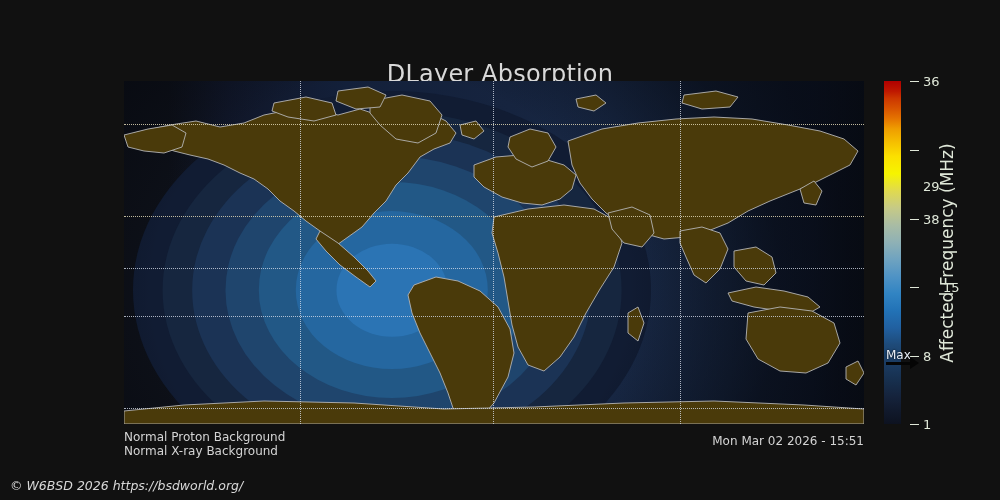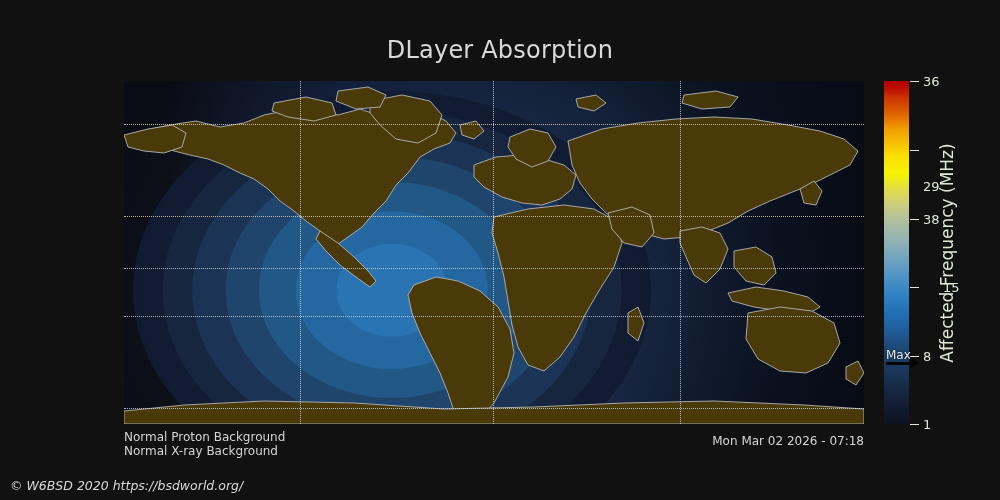--- a/index.html
+++ b/index.html
@@ -6,21 +6,21 @@
   body{
     width:1000px;height:500px;
     background:#111111;
     font-family:"DejaVu Sans","Liberation Sans",sans-serif;
     overflow:hidden;position:relative;
   }
   #root{position:absolute;inset:0;}
 
   
   .title{
-    position:absolute;left:0;right:0;top:36px;
+    position:absolute;left:0;right:0;top:60px;
     text-align:center;
     color:#d9d9d9;
     font-size:24px;
     letter-spacing:.2px;
   }
 
   
   .map-wrap{
     position:absolute;left:124px;top:81px;width:740px;height:343px;
     overflow:hidden;
@@ -73,21 +73,21 @@
   .land-svg path{stroke:#b4b4b4;stroke-width:.9;stroke-linejoin:round;}
 
   
   .grid-v,.grid-h{position:absolute;}
   .grid-v{top:0;bottom:0;width:0;border-left:1px dotted rgba(215,222,235,.78);}
   .grid-h{left:0;right:0;height:0;border-top:1px dotted rgba(215,222,235,.78);}
   .grid-h.tropic{border-top-color:rgba(222,214,180,.85);}
 
   
   .cbar{
-    position:absolute;left:884px;top:81px;width:25px;height:343px;
+    position:absolute;left:884px;top:81px;width:17px;height:343px;
   }
   .cbar-grad{position:absolute;inset:0;}
   .cb-tick{
     position:absolute;left:26px;width:9px;height:0;
     border-top:1.6px solid #dfe7d8;
   }
   .cb-lab{
     position:absolute;left:39px;color:#dfe7d8;font-size:13px;
     transform:translateY(-50%);white-space:nowrap;
   }
@@ -257,16 +257,16 @@
     <div class="arrow"></div>
     <div class="arrowhead"></div>
   </div>
 
   <div class="cb-title">
     <span>Affected Frequency (MHz)</span>
   </div>
 
   <div class="note l2">Normal X-ray Background</div>
   <div class="note l1">Normal Proton Background</div>
-  <div class="stamp">Mon Mar 02 2026 - 07:18</div>
-  <div class="credit">© W6BSD 2020 https://bsdworld.org/</div>
+  <div class="stamp">Mon Mar 02 2026 - 15:51</div>
+  <div class="credit">© W6BSD 2026 https://bsdworld.org/</div>
 
 </div>
 
 </body></html>

